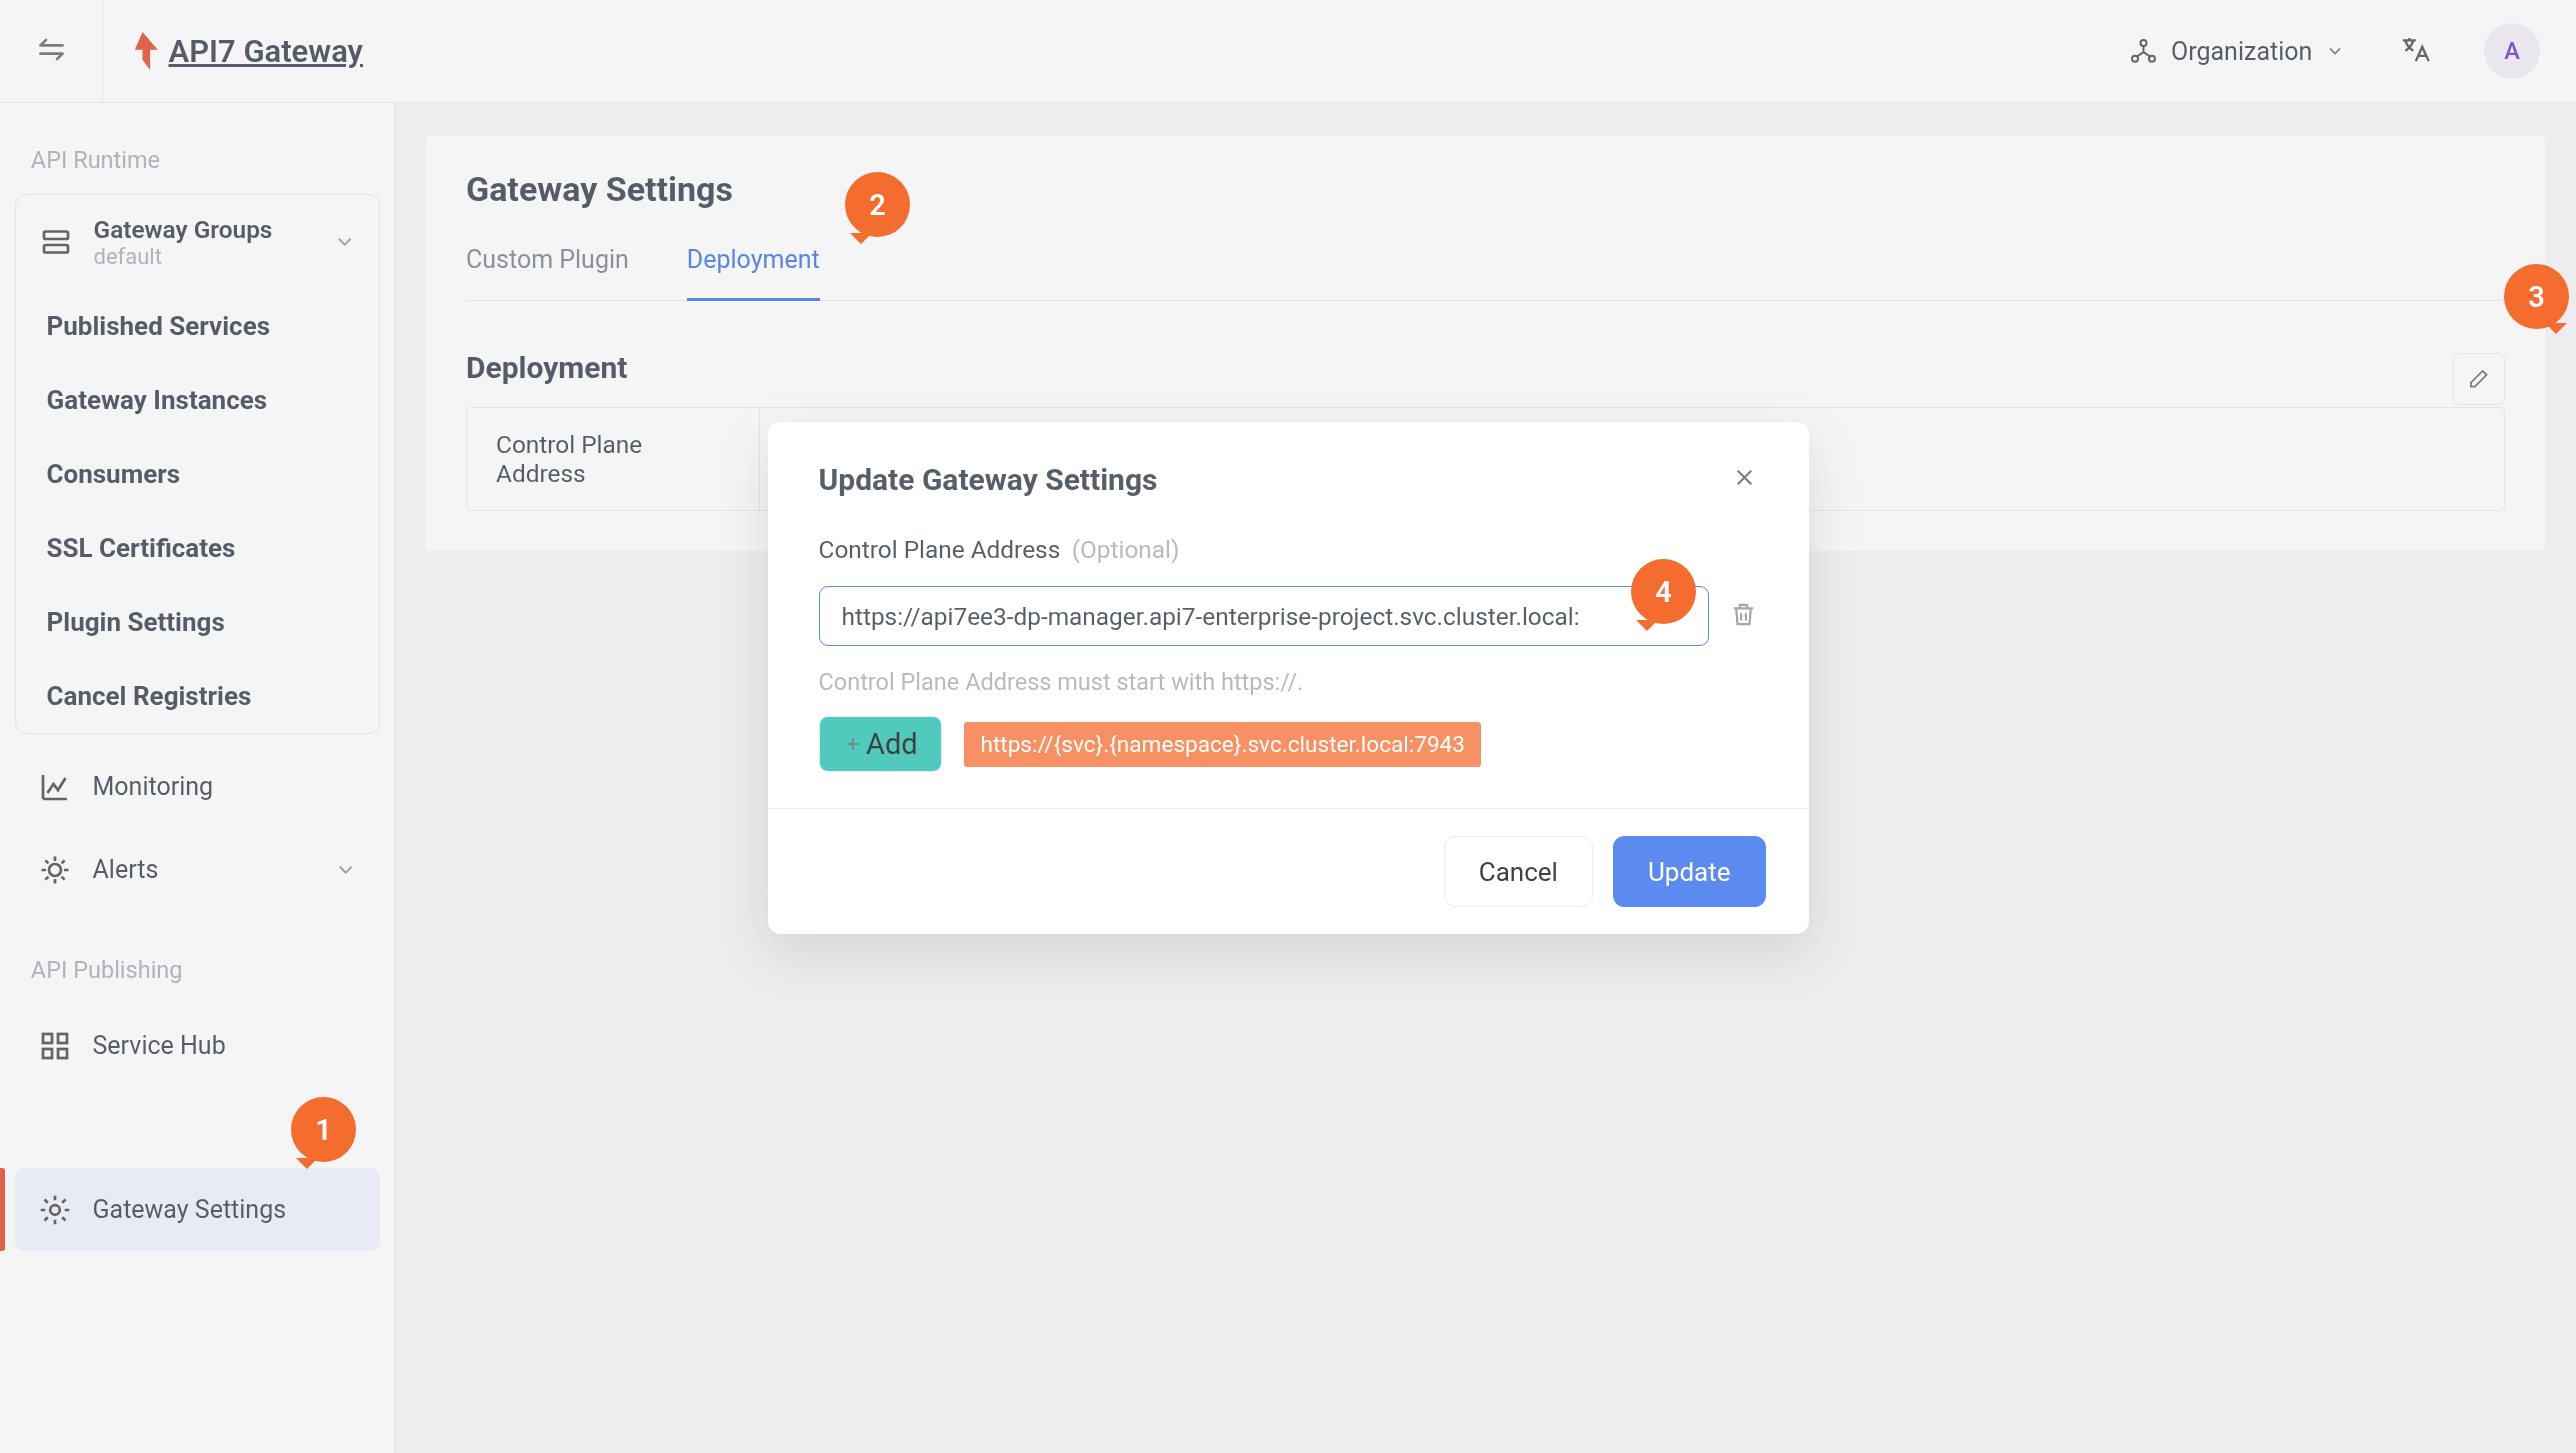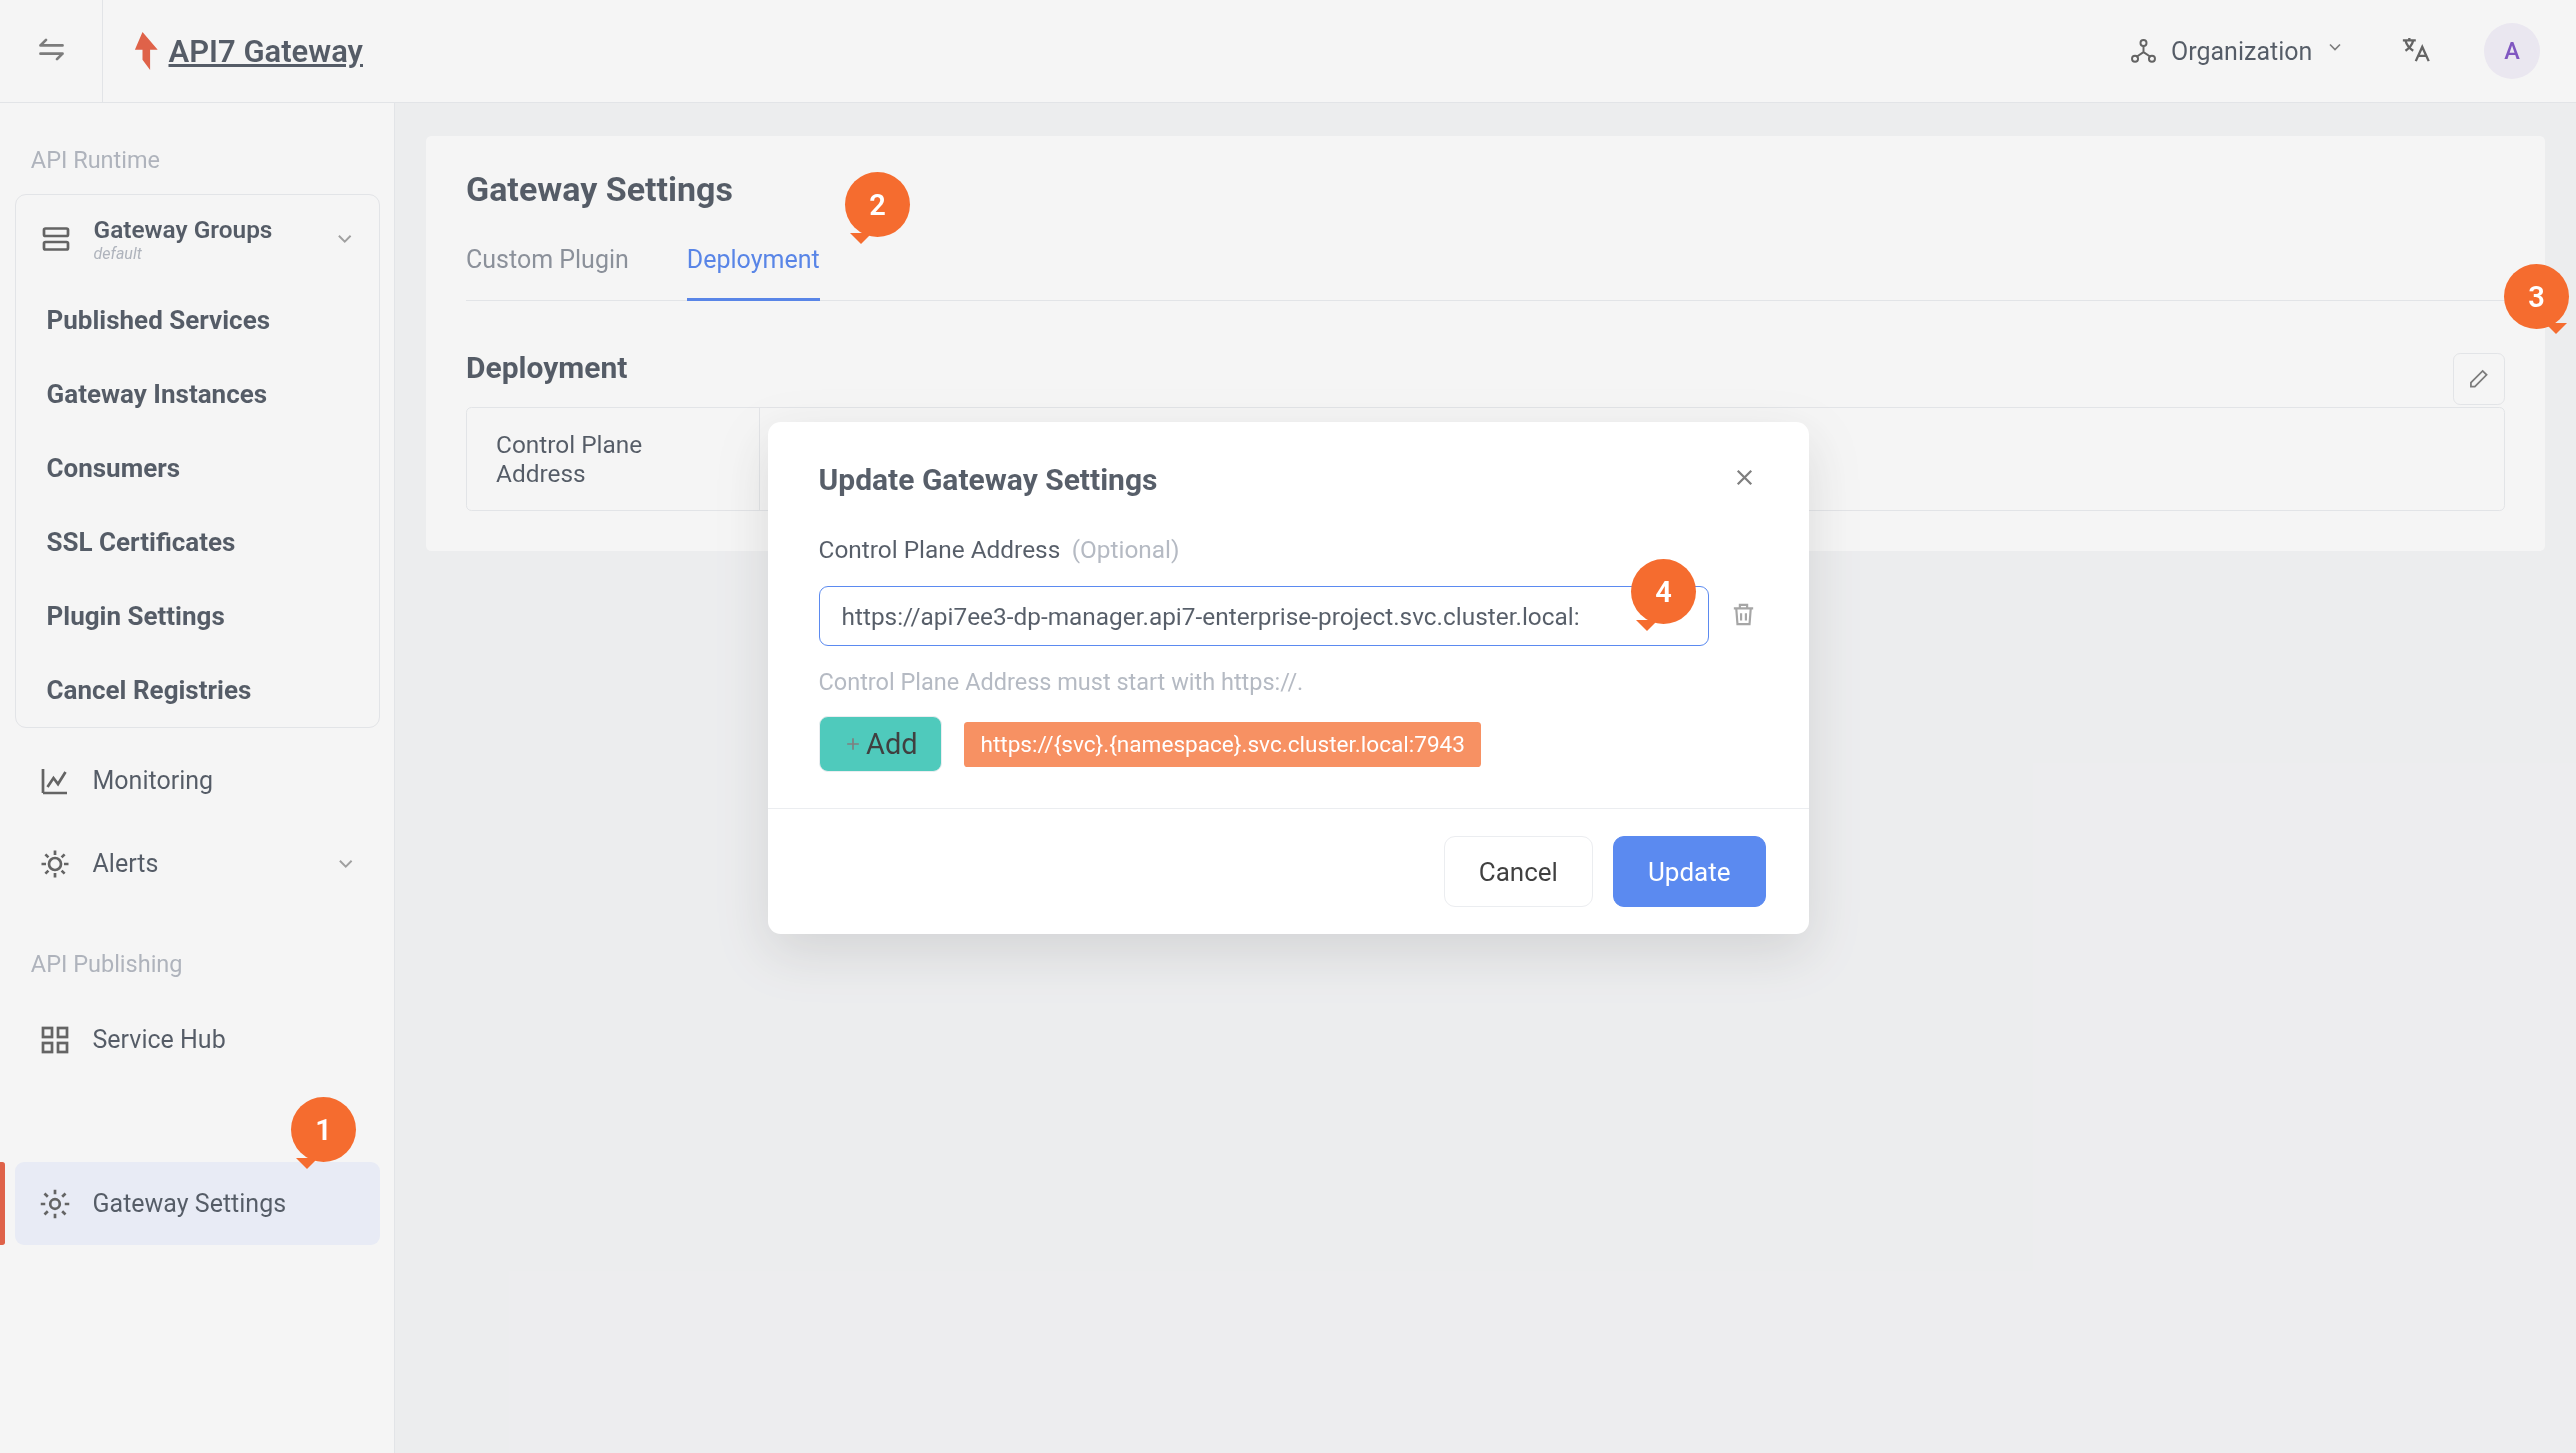--- a/index.html
+++ b/index.html
@@ -20,31 +20,31 @@
   body{background:var(--bg-page);color:var(--text);width:2576px;height:1454px;overflow:hidden;position:relative;}
   
   
   .topbar{height:var(--topbar-h);background:#fff;border-bottom:0.9px solid var(--border);display:flex;align-items:center;padding:0 36px 0 0;}
   .topbar-left{width:103px;height:100%;display:flex;align-items:center;justify-content:center;border-right:0.9px solid var(--border);}
   .swap-ico svg{width:33px;height:33px;stroke:#555;}
   .brand{display:flex;align-items:center;gap:11px;margin-left:23.5px;}
   .brand svg{width:31px;height:38px;}
   .brand-text{font-size:31px;font-weight:600;color:#1f2937;text-decoration:underline;}
   .topbar-right{margin-left:auto;display:flex;align-items:center;gap:54px;}
-  .org-btn{display:flex;gap:12.7px;font-size:25px;color:var(--text);cursor:pointer;}
+  .org-btn{display:flex;align-items:center;gap:12.7px;font-size:25px;color:var(--text);cursor:pointer;}
   .lang-ico svg{width:31px;height:31px;stroke:#333;}
   .avatar{width:56px;height:56px;border-radius:50%;background:#f0ebf8;display:flex;align-items:center;justify-content:center;font-size:23.5px;color:#5b21b6;font-weight:500;}
 
   
   .sidebar{position:absolute;left:0;top:var(--topbar-h);width:var(--sidebar-w);bottom:0;background:#fff;border-right:0.9px solid var(--border);padding:43px 14.5px 0 14.5px;overflow-y:auto;}
   .side-section-label{font-size:23.5px;color:var(--text-light);padding:0 16.3px 20px;}
   .side-card{border:0.9px solid var(--border);border-radius:11px;overflow:hidden;margin-bottom:11px;}
   .side-card-hd{display:flex;align-items:center;gap:20px;padding:20px 22px;}
   .side-card-title{font-size:24.4px;font-weight:600;}
-  .side-card-sub{font-size:16px;color:var(--text-light);font-style:italic;}
+  .side-card-sub{font-size:22px;color:var(--text-light);}
   .side-card-hd .chev{margin-left:auto;}
   .side-item{padding:22px 22px 22px 31px;font-size:26px;color:var(--text);cursor:pointer;font-weight:bold;}
   .side-root{display:flex;align-items:center;gap:20px;padding:23.5px 22px;font-size:25px;color:var(--text);border-radius:9px;cursor:pointer;}
   .side-root.active{background:#eef2ff;color:var(--text);position:relative;}
   .side-root.active::before{content:"";position:absolute;left:-14.5px;top:0;bottom:0;width:5.4px;background:var(--red);border-radius:0 2.7px 2.7px 0;}
   .side-root .ico,.side-card-hd .ico{width:36px;height:36px;flex-shrink:0;}
   .side-root .chev{margin-left:auto;}
 
   
   .main{position:absolute;left:var(--sidebar-w);right:0;top:var(--topbar-h);bottom:0;padding:33px 31px;}

